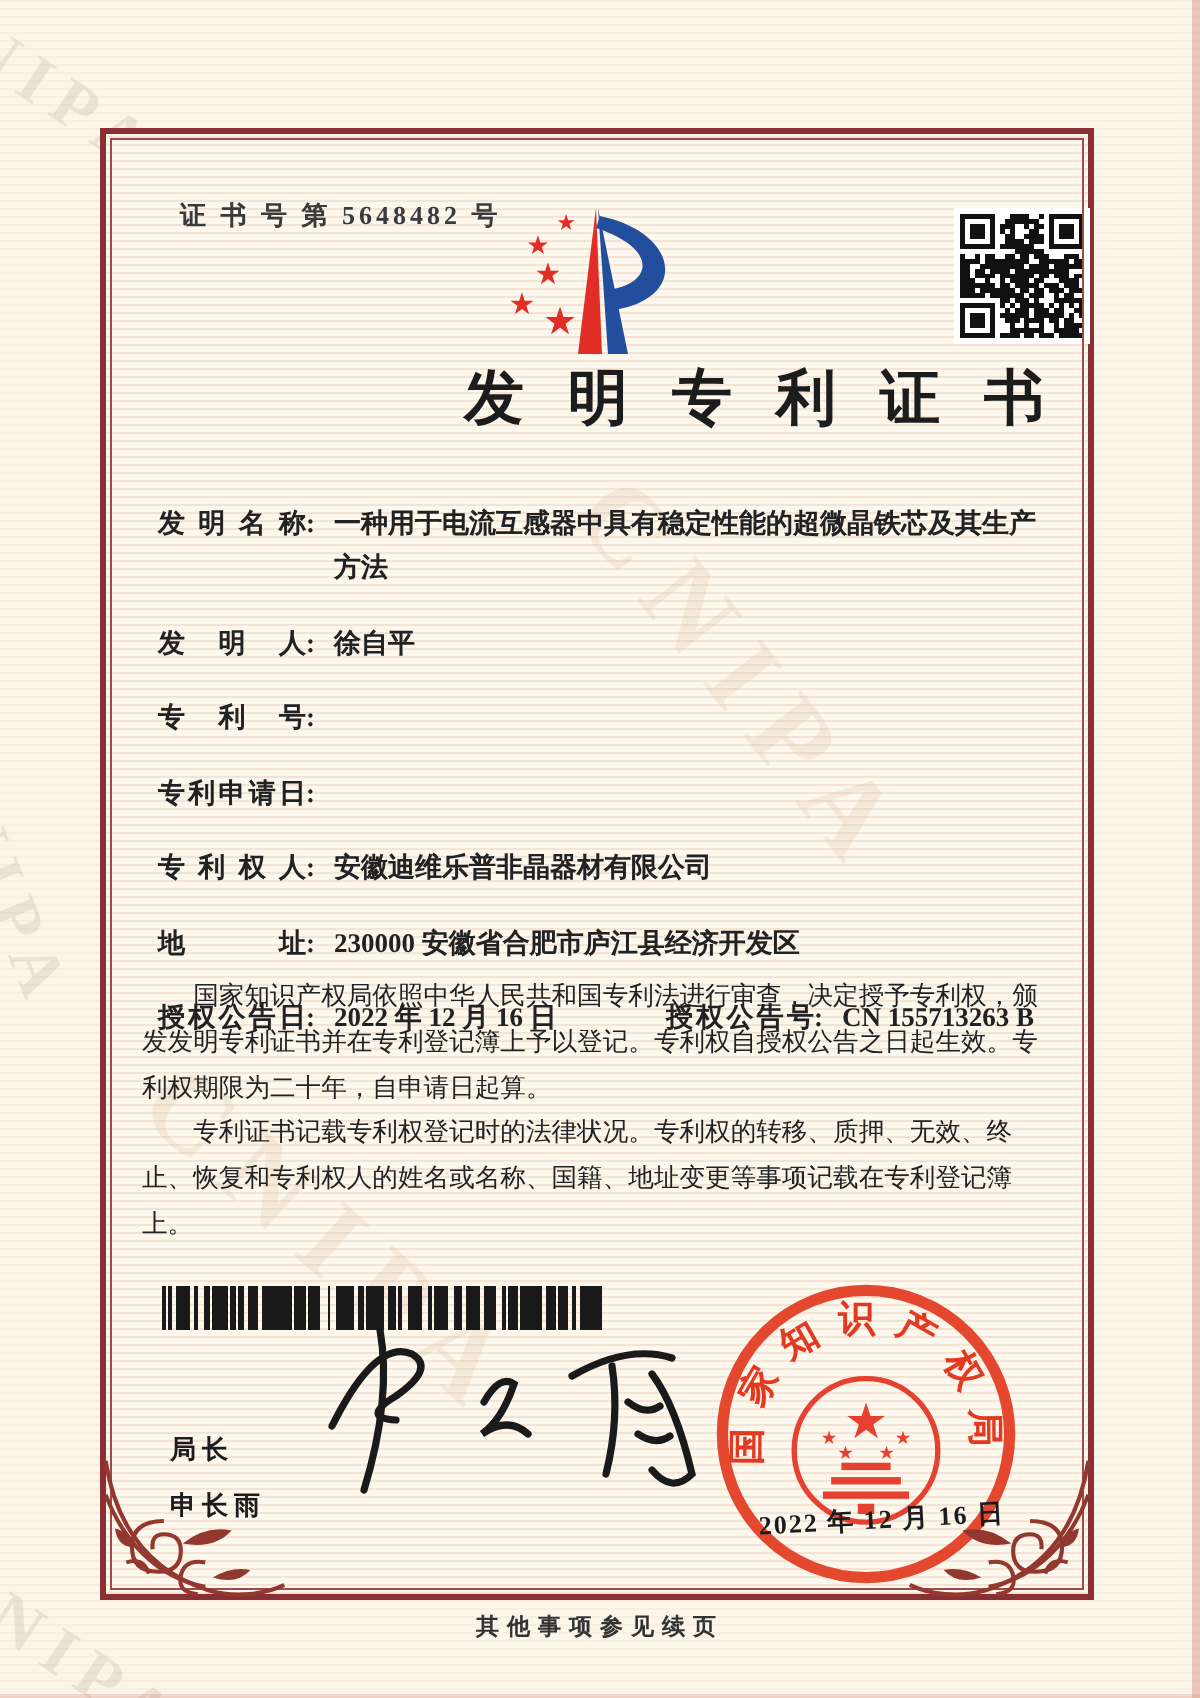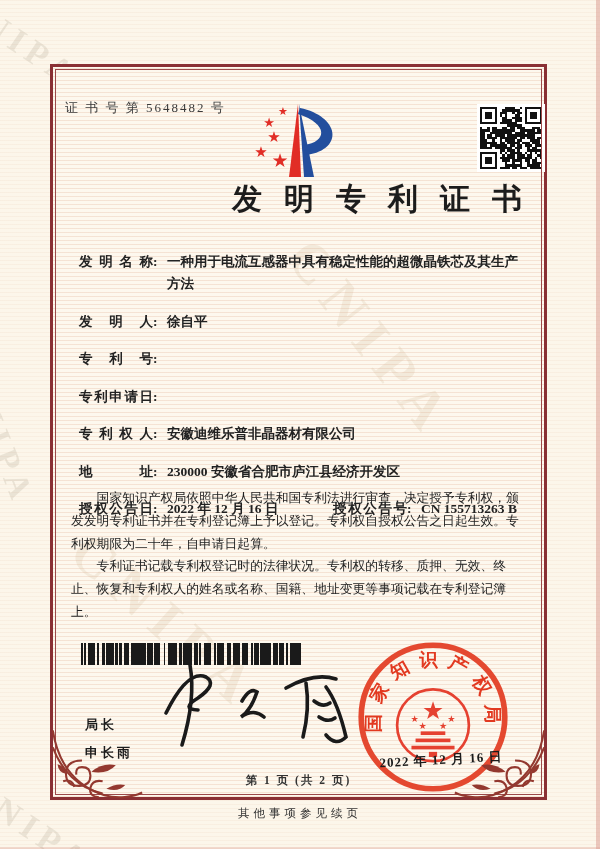--- a/index.html
+++ b/index.html
@@ -25,21 +25,21 @@
   .frame{
     position:absolute;left:50px;top:64px;width:491px;height:730px;
     border:3px solid #8a3034;
     background:#fdf8ee;
     background-image:repeating-linear-gradient(0deg, rgba(222,166,136,0.26) 0 1px, rgba(0,0,0,0) 1px 4px);
   }
   .frame::before{
     content:"";position:absolute;inset:2px;border:1px solid #9c4a4a;pointer-events:none;z-index:4;
   }
   
-  .certno{position:absolute;left:12px;top:32px;font-size:13px;font-weight:400;letter-spacing:2px;color:#3a3a3a;z-index:1;}
+  .certno{position:absolute;left:37px;top:32px;font-size:13px;font-weight:700;letter-spacing:2px;color:#3a3a3a;z-index:1;}
   .logo{position:absolute;left:188px;top:32px;width:124px;height:82px;z-index:1;}
   .qr{position:absolute;left:424px;top:37px;width:62px;height:62px;z-index:1;background:#fff;padding:3px;}
   .qr svg{display:block;width:100%;height:100%;}
   .title{
     position:absolute;left:0;right:0;top:112px;text-align:right;
     font-size:30px;font-weight:700;letter-spacing:22px;text-indent:22px;color:#1c1c1c;z-index:1;
   }
   
   .fields{position:absolute;left:26px;right:20px;top:184px;z-index:1;}
   .frow{display:flex;line-height:22px;margin-bottom:15.5px;font-size:13.5px;font-weight:700;color:#222;}
@@ -58,21 +58,21 @@
   .signature{position:absolute;left:85px;top:590px;width:232px;height:96px;z-index:2;}
   .seal{position:absolute;left:300px;top:570px;width:160px;height:160px;z-index:2;}
   .sealdate{
     position:absolute;left:300px;top:684px;width:176px;text-align:center;z-index:3;
     font-size:13px;font-weight:700;letter-spacing:1px;color:#1b1b1b;transform:rotate(-3deg);
   }
   .pagenum{position:absolute;left:0;right:0;top:706px;text-align:center;font-size:11.5px;letter-spacing:2px;font-weight:600;color:#333;z-index:1;}
   .orn{position:absolute;width:94px;height:94px;z-index:5;pointer-events:none;}
   .orn-l{left:-3px;bottom:-3px;}
   .orn-r{right:-3px;bottom:-3px;transform:scaleX(-1);}
-  .contnote{position:absolute;left:0;right:0;top:806px;text-align:center;font-size:11.5px;letter-spacing:4px;font-weight:400;color:#333;}
+  .contnote{position:absolute;left:0;right:0;top:806px;text-align:center;font-size:11.5px;letter-spacing:4px;font-weight:700;color:#333;}
 </style>
 </head>
 <body>
 
 <div class="page">
 
   <div class="wm" style="left:-30px;top:-14px;transform:rotate(34deg);">CNIPA</div>
   <div class="wm" style="left:468px;top:220px;transform:rotate(68deg);">CNIPA</div>
   <div class="wm" style="left:-10px;top:366px;transform:rotate(68deg);">CNIPA</div>
   <div class="wm" style="left:-18px;top:772px;transform:rotate(34deg);">CNIPA</div>
@@ -766,21 +766,20 @@
         <text x="88" y="90" font-size="9" text-anchor="middle" font-family="'DejaVu Sans',sans-serif">★</text>
         <text x="96" y="83" font-size="9" text-anchor="middle" font-family="'DejaVu Sans',sans-serif">★</text>
         <rect x="66" y="92" width="24" height="3.6"></rect>
         <rect x="61" y="99" width="34" height="3.6"></rect>
         <rect x="57" y="106" width="42" height="3.6"></rect>
         <rect x="74" y="112" width="8" height="5"></rect>
       </g>
     </svg>
     <div class="sealdate">2022 年 12 月 16 日</div>
 
-    <div class="pagenum">第 1 页 (共 2 页)</div>
 
     <svg class="orn orn-l" viewBox="0 0 100 100">
       <g fill="none" stroke="#93382f" stroke-width="2.2">
         <path d="M3,26 C8,58 24,84 58,95 C72,99 88,97 98,92"></path>
         <path d="M3,44 C12,68 30,88 56,93"></path>
         <path d="M34,58 q-17,0 -17,14 q0,13 14,13 q12,0 12,-11 q0,-9 -9,-9 q-7,0 -6,8"></path>
         <path d="M56,80 q-11,-2 -13,7 q-2,9 9,10"></path>
         <path d="M14,80 q9,-3 12,6"></path>
       </g>
       <g fill="#93382f">

